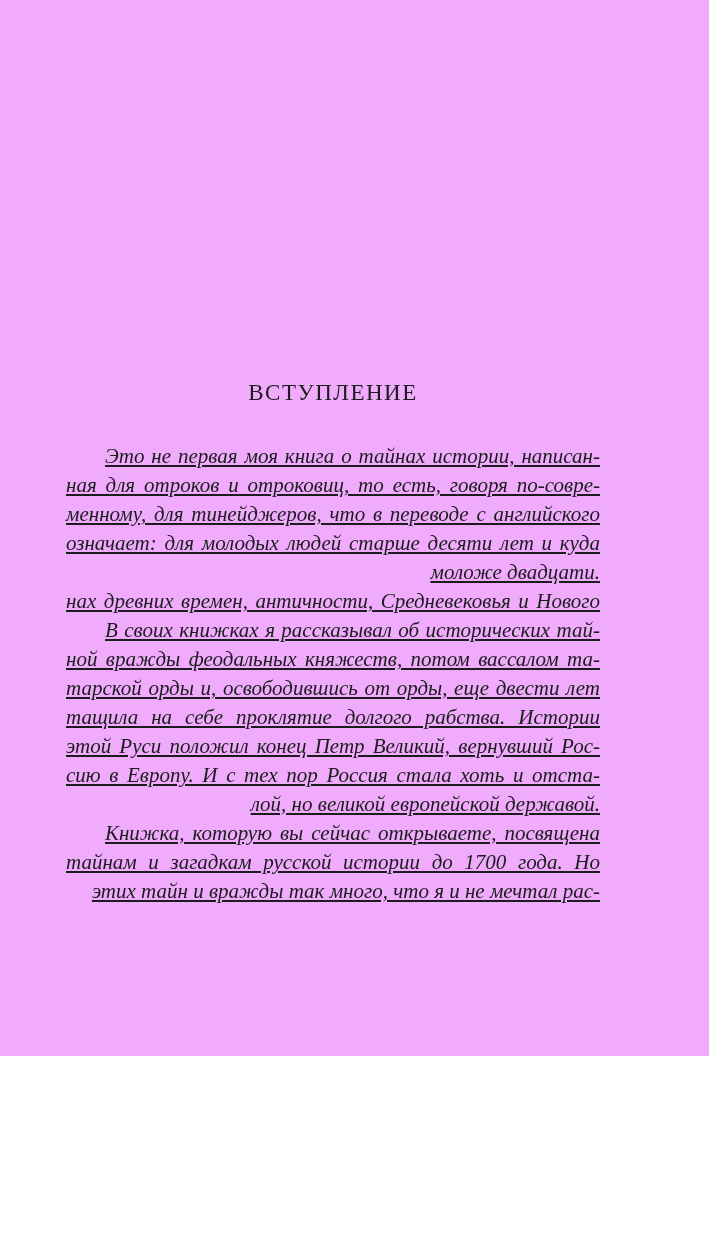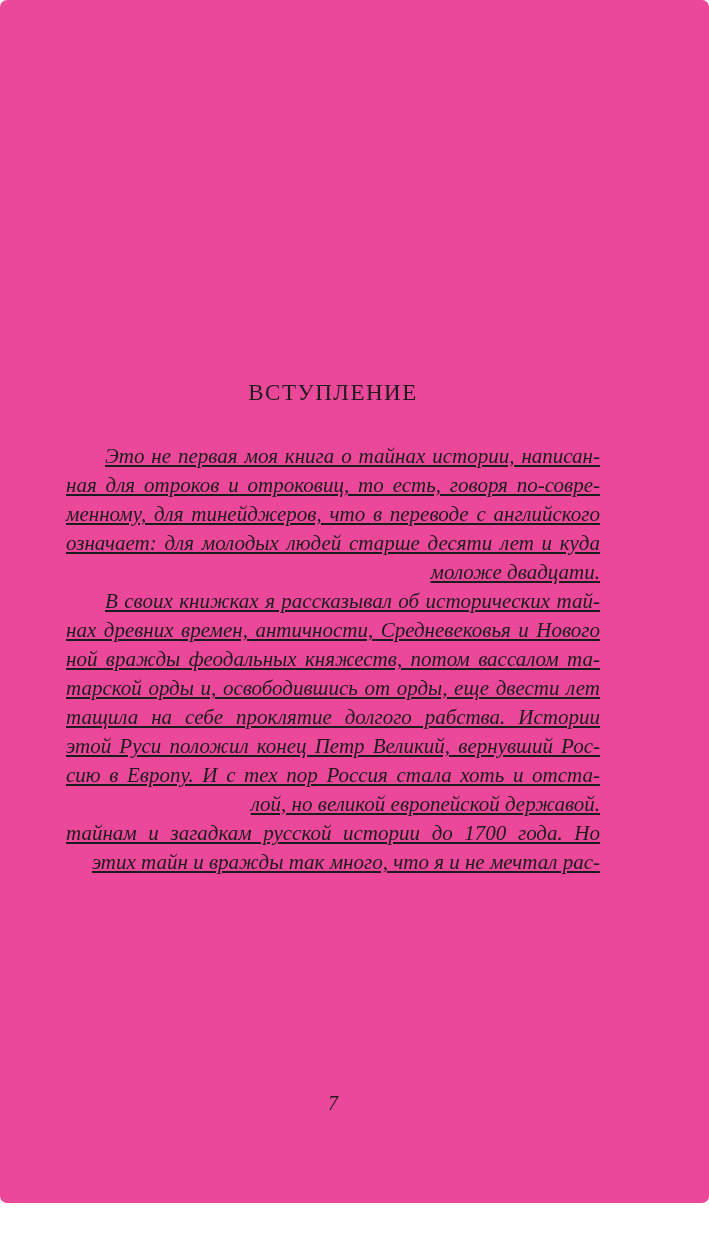--- a/index.html
+++ b/index.html
@@ -3,26 +3,25 @@
 <meta charset="utf-8">
 <style>
   html, body {
     margin: 0;
     padding: 0;
     background: #ffffff;
   }
   .book-page {
     position: relative;
     width: 709px;
-    height: 1203px;
-    background: #ec4899;
+    height: 1056px;
+    background: #f0abfc;
     overflow: hidden;
     font-family: "Liberation Serif", serif;
     color: #1c1c1e;
-    border-radius: 7px;
   }
   .content {
     position: absolute;
     left: 66px;
     top: 381px;
     width: 534px;
   }
   .chapter-title {
     margin: 0 0 37px 0;
     font-size: 23px;
@@ -74,31 +73,32 @@
     <h1 class="chapter-title">ВСТУПЛЕНИЕ</h1>
     <div class="text-block" id="paragraphs">
         <div class="para">
           <div class="line first">Это не первая моя книга о тайнах истории, написан-</div>
           <div class="line">ная для отроков и отроковиц, то есть, говоря по-совре-</div>
           <div class="line">менному, для тинейджеров, что в переводе с английского</div>
           <div class="line">означает: для молодых людей старше десяти лет и куда</div>
           <div class="line last">моложе двадцати.</div>
         </div>
         <div class="para">
+          <div class="line">нах древних времен, античности, Средневековья и Нового</div>
           <div class="line first">В своих книжках я рассказывал об исторических тай-</div>
-          <div class="line">нах древних времен, античности, Средневековья и Нового</div>
         </div>
         <div class="para">
           <div class="line">ной вражды феодальных княжеств, потом вассалом та-</div>
           <div class="line">тарской орды и, освободившись от орды, еще двести лет</div>
           <div class="line">тащила на себе проклятие долгого рабства. Истории</div>
           <div class="line">этой Руси положил конец Петр Великий, вернувший Рос-</div>
           <div class="line">сию в Европу. И с тех пор Россия стала хоть и отста-</div>
           <div class="line last">лой, но великой европейской державой.</div>
         </div>
         <div class="para">
+          <div class="line first">Книжка, которую вы сейчас открываете, посвящена</div>
           <div class="line">тайнам и загадкам русской истории до 1700 года. Но</div>
           <div class="line last">этих тайн и вражды так много, что я и не мечтал рас-</div>
         </div>
       </div>
   </div>
   <div class="page-number">7</div>
 </div>
 
 </body></html>

